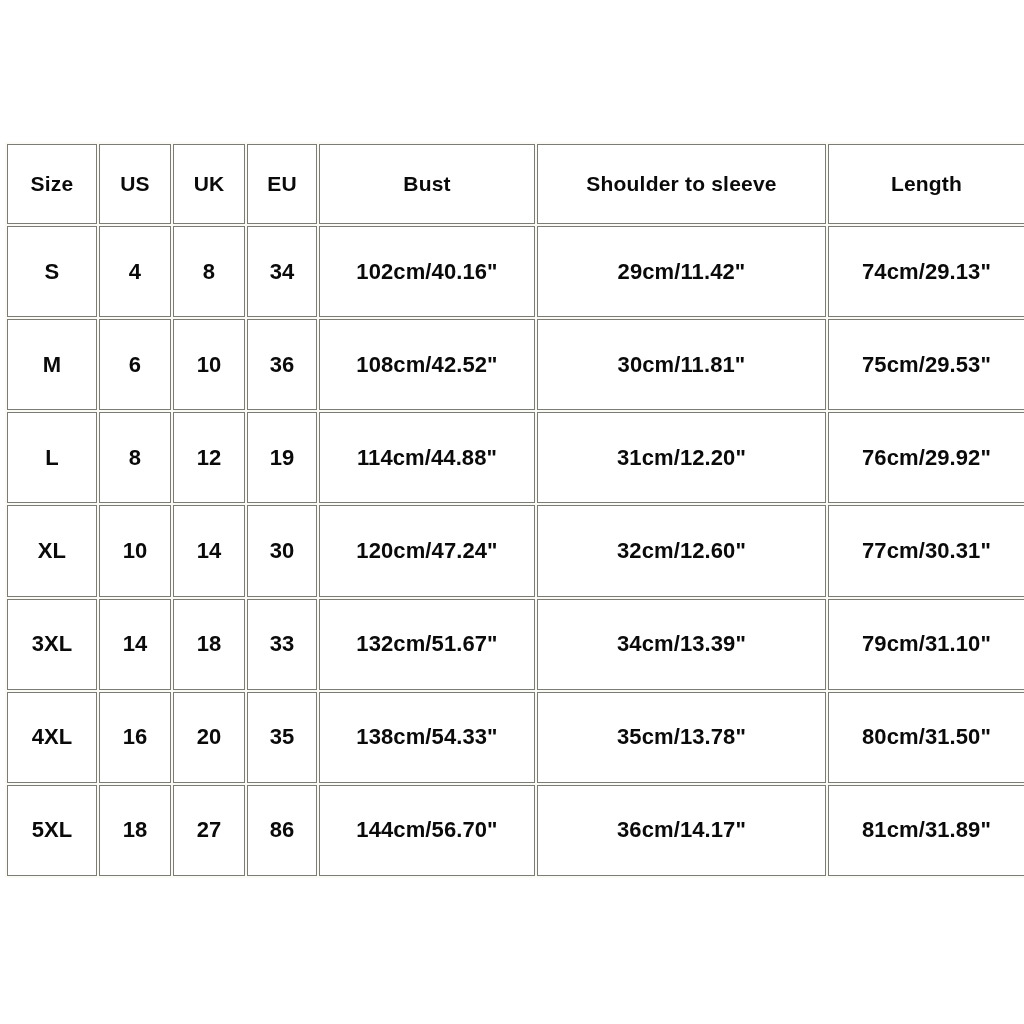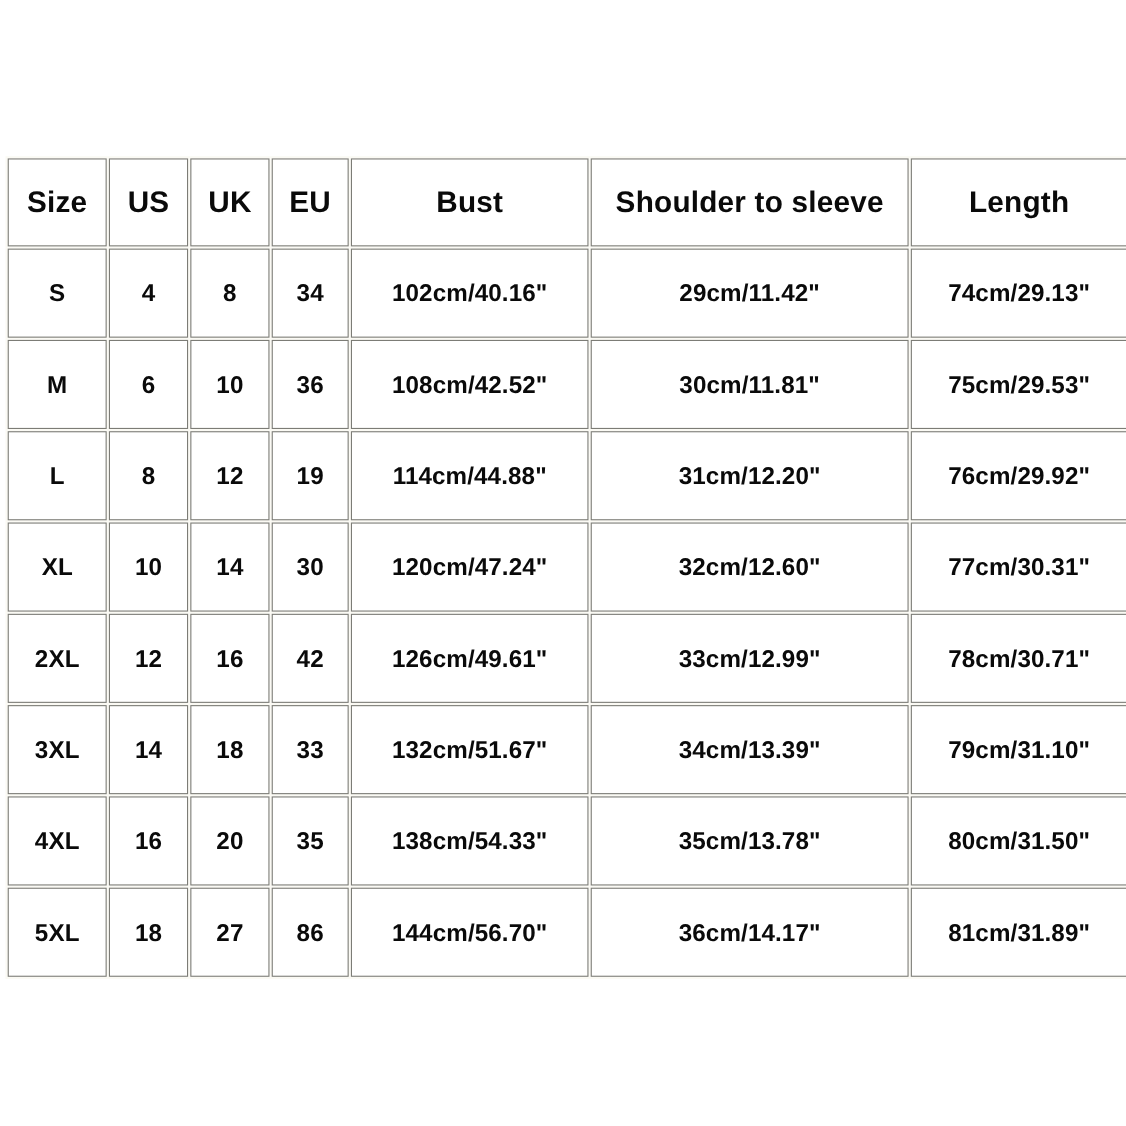--- a/index.html
+++ b/index.html
@@ -57,21 +57,21 @@
   col.c-us       { width: 72px; }
   col.c-uk       { width: 72px; }
   col.c-eu       { width: 70px; }
   col.c-bust     { width: 216px; }
   col.c-shoulder { width: 289px; }
   col.c-length   { width: 197px; }
 
   
   table.size-chart thead th {
     height: 80px;
-    font-size: 27px;
+    font-size: 21px;
     letter-spacing: 0.2px;
   }
 
   
   table.size-chart tbody td {
     height: 81px;
     font-size: 22px;
     letter-spacing: 0.1px;
   }
 
@@ -146,29 +146,20 @@
         <tr>
           <td class="col-size">XL</td>
           <td class="col-us">10</td>
           <td class="col-uk">14</td>
           <td class="col-eu">30</td>
           <td class="col-bust">120cm/47.24"</td>
           <td class="col-shoulder">32cm/12.60"</td>
           <td class="col-length">77cm/30.31"</td>
         </tr>
         <tr>
-          <td class="col-size">2XL</td>
-          <td class="col-us">12</td>
-          <td class="col-uk">16</td>
-          <td class="col-eu">42</td>
-          <td class="col-bust">126cm/49.61"</td>
-          <td class="col-shoulder">33cm/12.99"</td>
-          <td class="col-length">78cm/30.71"</td>
-        </tr>
-        <tr>
           <td class="col-size">3XL</td>
           <td class="col-us">14</td>
           <td class="col-uk">18</td>
           <td class="col-eu">33</td>
           <td class="col-bust">132cm/51.67"</td>
           <td class="col-shoulder">34cm/13.39"</td>
           <td class="col-length">79cm/31.10"</td>
         </tr>
         <tr>
           <td class="col-size">4XL</td>

